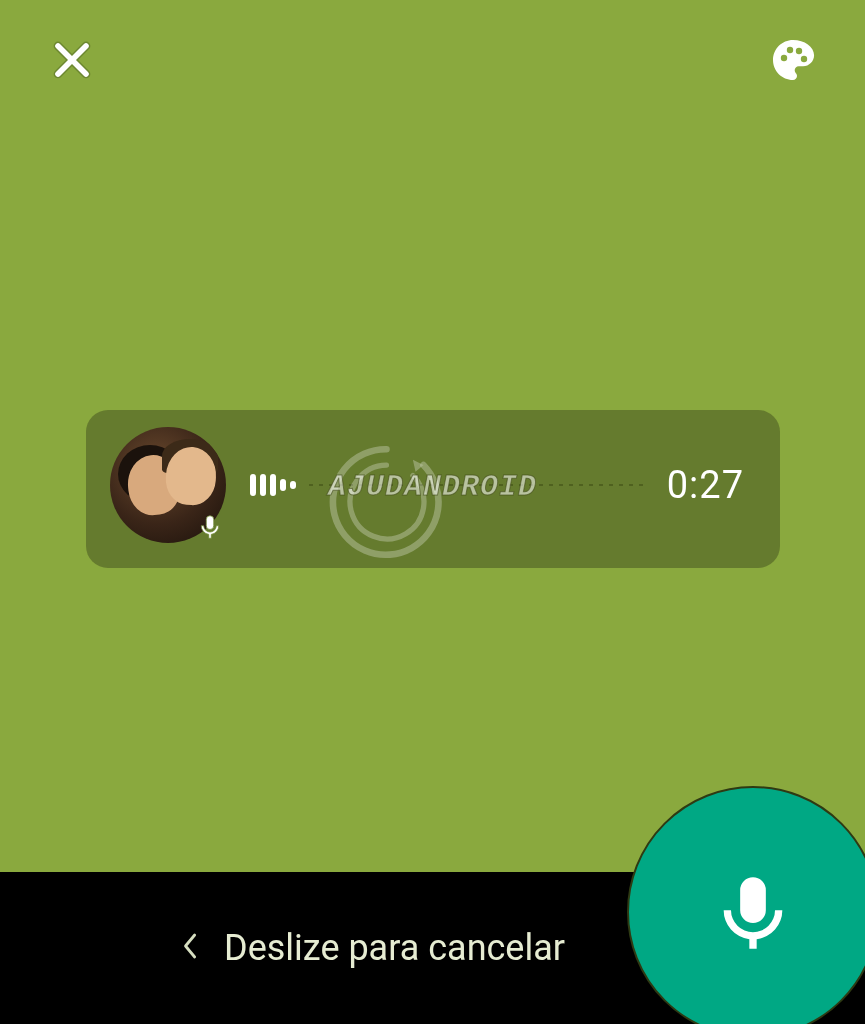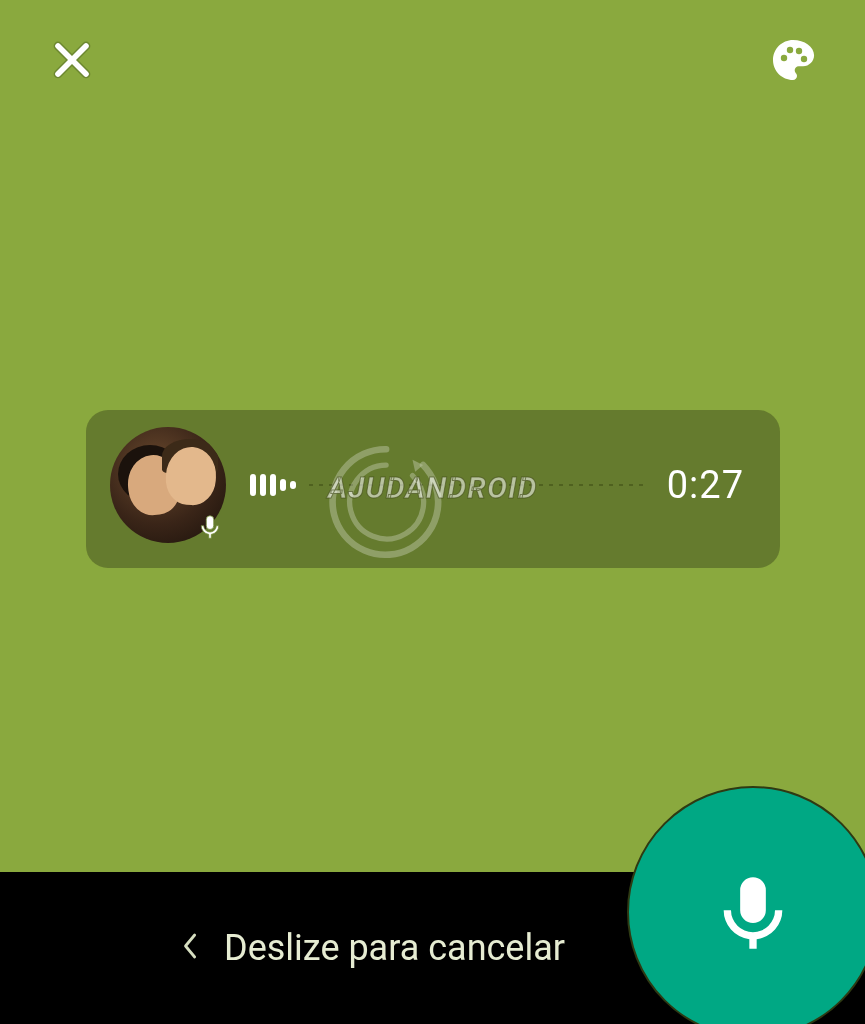--- a/index.html
+++ b/index.html
@@ -123,20 +123,21 @@
     font-weight: 400;
     letter-spacing: 1px;
   }
 
   .watermark {
     position: absolute;
     left: 50%; top: 470px;
     transform: translateX(-50%);
     pointer-events: none;
     text-align: left;
+    font-family: Liberation Mono, monospace;
   }
   .watermark svg.ring { width: 132px; height: 132px; position: absolute; left: -8px; top: -34px; opacity: 0.55; }
   .watermark .txt {
     font-size: 30px;
     font-weight: 700;
     letter-spacing: 1px;
     color: rgba(255,255,255,0.55);
     -webkit-text-stroke: 1px rgba(60,70,20,0.6);
     font-style: italic;
     position: relative;

